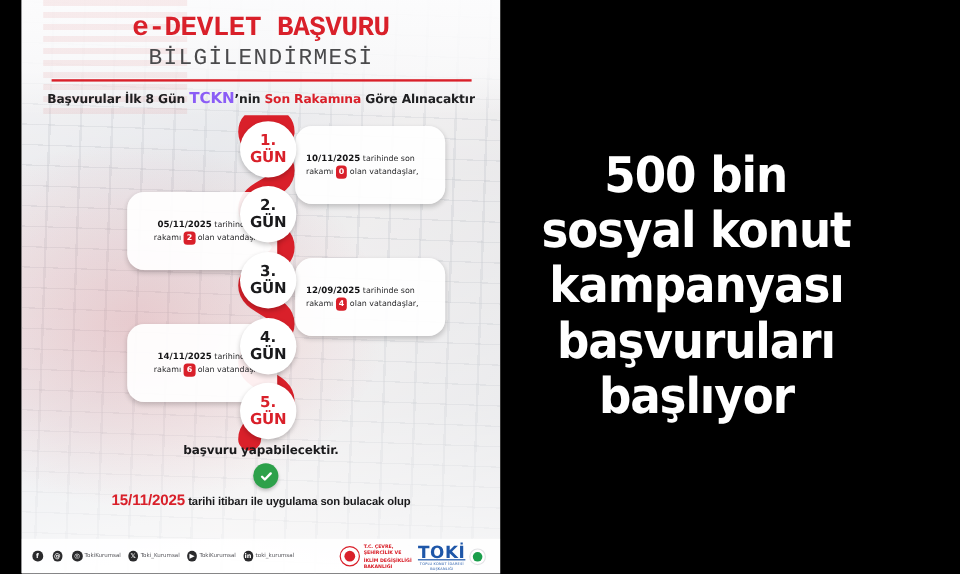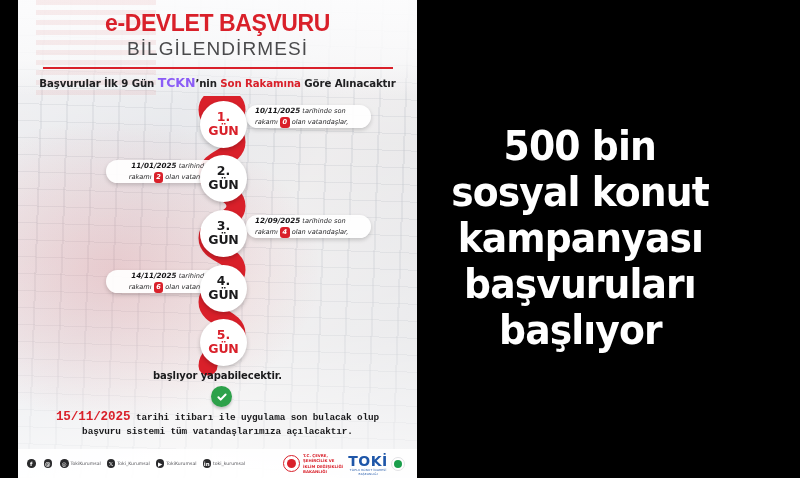--- a/index.html
+++ b/index.html
@@ -35,25 +35,25 @@
     position:absolute; left:18px; top:0; width:120px; height:96px;
     background:
       repeating-linear-gradient(180deg, rgba(205,60,62,.12) 0 5px, rgba(255,255,255,.05) 5px 10px);
     opacity:.7;
   }
 
   
   .hdr { position:absolute; left:0; top:10px; width:399px; text-align:center; }
   .hdr-1 {
     font-size:23px; font-weight:bold; letter-spacing:-.4px;
-    color:#d9202a; font-family:Liberation Sans, sans-serif;
+    color:#d9202a; font-family:Liberation Mono, monospace;
   }
   .hdr-2 {
     font-size:19px; font-weight:normal; letter-spacing:1.1px;
-    color:#4a4a4c; margin-top:1px; font-family:Liberation Sans, sans-serif;
+    color:#4a4a4c; margin-top:1px; font-family:Liberation Mono, monospace;
   }
   .hdr-rule { width:350px; height:2px; background:#d9202a; margin:7px auto 0; }
   .hdr-3 {
     margin-top:6px; font-size:10.2px; font-weight:bold; color:#202022;
     font-family:"DejaVu Sans", sans-serif; letter-spacing:-.1px;
   }
   .hdr-3 .big { color:#8b5cf6; font-size:12.6px; }
   .hdr-3 .red { color:#d9202a; }
 
   
@@ -66,24 +66,24 @@
     background:#fff; box-shadow:0 2px 4px rgba(0,0,0,.22);
     display:flex; flex-direction:column; align-items:center; justify-content:center;
     font-family:"DejaVu Sans", sans-serif; z-index:6;
   }
   .day .n { font-size:12.5px; font-weight:bold; color:#d9202a; line-height:1; }
   .day .g { font-size:12.5px; font-weight:bold; color:#d9202a; line-height:1.15; letter-spacing:-.2px; }
   .day.dark .n, .day.dark .g { color:#1a1a1c; }
 
   
   .pill {
-    position:absolute; width:125px; padding:0 9px; border-radius:14px;
+    position:absolute; width:125px; padding:21px 9px; border-radius:14px;
     background:rgba(255,255,255,.93); box-shadow:0 2px 4px rgba(0,0,0,.18);
     font-family:"DejaVu Sans", sans-serif; font-size:6.6px; line-height:1.65;
-    color:#2a2a2c; z-index:5;font-style:italic;
+    color:#2a2a2c; z-index:5;
   }
   .pill b { font-size:7.2px; color:#151517; }
   .pill .dg {
     display:inline-block; background:#d9202a; color:#fff; font-weight:bold;
     border-radius:3px; padding:0 2.5px; font-size:6.6px;
   }
   .pill.right { text-align:left; }
   .pill.left  { text-align:right; }
 
   
@@ -95,21 +95,21 @@
   .check {
     position:absolute; left:193px; top:386px; width:21px; height:21px; border-radius:50%;
     background:#2da14a; box-shadow:0 2px 3px rgba(0,0,0,.22);
     display:flex; align-items:center; justify-content:center;
   }
   .check svg { display:block; }
 
   
   .banner {
     position:absolute; left:0; top:410px; width:399px; text-align:center;
-    font-family:Liberation Mono, monospace;
+    font-family:Liberation Sans, sans-serif;
   }
   .banner .l1 { font-size:9.4px; font-weight:bold; color:#1a1a1c; letter-spacing:-.1px; }
   .banner .l1 .date { color:#d9202a; font-size:12.6px; }
   .banner .l2 { font-size:9.4px; font-weight:bold; color:#1a1a1c; margin-top:2px; letter-spacing:-.1px; }
 
   
   .footer {
     position:absolute; left:0; top:449px; width:399px; height:29px;
     background:rgba(255,255,255,.88);
     display:flex; align-items:center;
@@ -129,21 +129,21 @@
     width:17px; height:17px; border-radius:50%; border:1.4px solid #d9202a;
     display:flex; align-items:center; justify-content:center; flex:none;
     background:#fff;
   }
   .min-seal .moon { width:9px; height:9px; border-radius:50%; background:#d9202a; }
   .min-text { font-size:3.9px; line-height:1.35; color:#d9202a; font-weight:bold;
               font-family:"DejaVu Sans", sans-serif; }
 
   .toki { display:flex; align-items:center; gap:3px; margin-left:auto; margin-right:12px; }
   .toki-word { font-size:14px; font-weight:bold; color:#1e56a8; letter-spacing:.5px;
-               font-family:"DejaVu Sans", sans-serif; }
+               font-family:"DejaVu Sans", sans-serif;text-decoration:underline; }
   .toki-sub { font-size:2.9px; color:#1e56a8; letter-spacing:.2px; text-align:center;
               font-family:"DejaVu Sans", sans-serif; margin-top:-2px; }
   .toki-mark {
     width:14px; height:14px; border-radius:50%; background:#fff;
     display:flex; align-items:center; justify-content:center; flex:none;
     border:1px solid #e3e3e6;
   }
   .toki-mark .dot { width:8px; height:8px; border-radius:50%; background:#1a9e4b; }
 
   
@@ -169,21 +169,21 @@
     <div class="bg-photo"></div>
     <div class="bg-red-wash"></div>
     <div class="bg-white-top"></div>
     <div class="bg-flag"></div>
 
     <div class="hdr">
       <div class="hdr-1">e-DEVLET BAŞVURU</div>
       <div class="hdr-2">BİLGİLENDİRMESİ</div>
       <div class="hdr-rule"></div>
       <div class="hdr-3">
-        <span>Başvurular İlk 9 Gün </span><span class="big">TCKN</span><span>’nin </span><span class="red">Son Rakamına</span><span> Göre Alınacaktır</span>
+        <span>Başvurular İlk 8 Gün </span><span class="big">TCKN</span><span>’nin </span><span class="red">Son Rakamına</span><span> Göre Alınacaktır</span>
       </div>
     </div>
 
     <div class="snake">
       <svg width="56" height="290" viewBox="0 0 56 290" xmlns="http://www.w3.org/2000/svg">
         <path d="M42 14 C42 -2 14 -2 14 14 C14 30 42 30 42 46
                  C42 62 14 62 14 78 C14 94 42 94 42 110
                  C42 126 14 126 14 142 C14 158 42 158 42 174
                  C42 190 14 190 14 206 C14 222 42 222 42 238
                  C42 254 14 254 14 270" fill="none" stroke="#d9202a" stroke-width="19" stroke-linecap="round"></path>
@@ -196,21 +196,21 @@
     </div>
     <div class="pill right" style="left:228px; top:105px;">
       <b>10/11/2025</b><span> tarihinde son rakamı </span><span class="dg">0</span><span> olan vatandaşlar,</span>
     </div>
 
     <div class="day dark" style="left:182px; top:155px;">
       <span class="n">2.</span>
       <span class="g">GÜN</span>
     </div>
     <div class="pill left" style="left:88px; top:160px;">
-      <b>11/01/2025</b><span> tarihinde son rakamı </span><span class="dg">2</span><span> olan vatandaşlar,</span>
+      <b>05/11/2025</b><span> tarihinde son rakamı </span><span class="dg">2</span><span> olan vatandaşlar,</span>
     </div>
 
     <div class="day dark" style="left:182px; top:210px;">
       <span class="n">3.</span>
       <span class="g">GÜN</span>
     </div>
     <div class="pill right" style="left:228px; top:215px;">
       <b>12/09/2025</b><span> tarihinde son rakamı </span><span class="dg">4</span><span> olan vatandaşlar,</span>
     </div>
 
@@ -220,32 +220,31 @@
     </div>
     <div class="pill left" style="left:88px; top:270px;">
       <b>14/11/2025</b><span> tarihinde son rakamı </span><span class="dg">6</span><span> olan vatandaşlar,</span>
     </div>
 
     <div class="day" style="left:182px; top:319px;">
       <span class="n">5.</span>
       <span class="g">GÜN</span>
     </div>
 
-    <div class="closing">başlıyor yapabilecektir.</div>
+    <div class="closing">başvuru yapabilecektir.</div>
     <div class="check">
       <svg width="12" height="12" viewBox="0 0 12 12" xmlns="http://www.w3.org/2000/svg">
         <path d="M2.4 6.3 L4.7 8.6 L9.6 3.5" fill="none" stroke="#ffffff" stroke-width="2" stroke-linecap="round" stroke-linejoin="round"></path>
       </svg>
     </div>
 
     <div class="banner">
       <div class="l1">
         <span class="date">15/11/2025</span><span> tarihi itibarı ile uygulama son bulacak olup</span>
       </div>
-      <div class="l2">başvuru sistemi tüm vatandaşlarımıza açılacaktır.</div>
     </div>
 
     <div class="footer">
       <div class="social">
         <div class="grp">
           <span class="sico">f</span>
           <span class="shandle"></span>
         </div>
         <div class="grp">
           <span class="sico">@</span>

